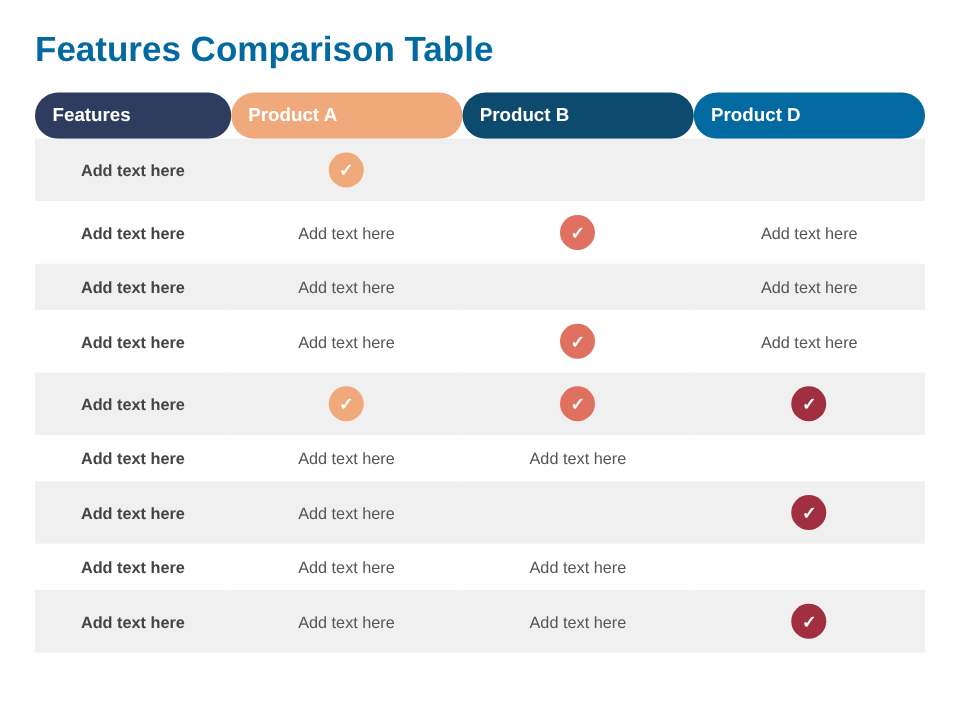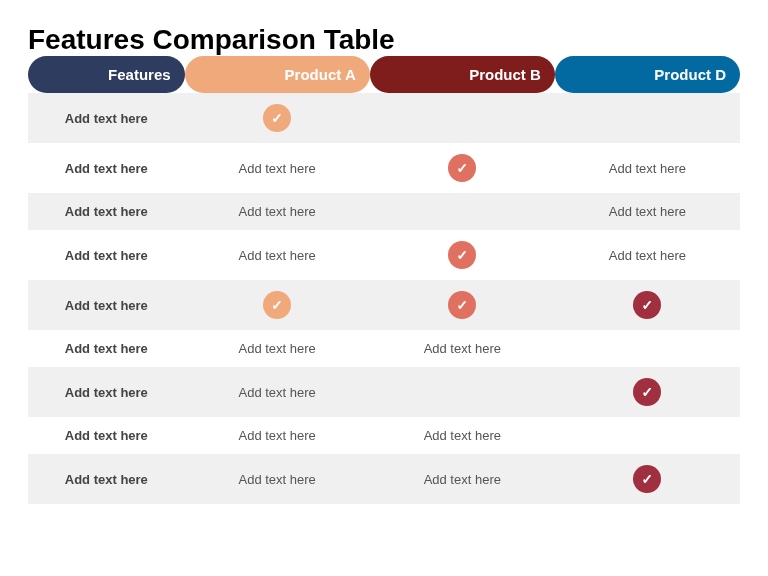--- a/index.html
+++ b/index.html
@@ -6,54 +6,54 @@
     body {
       font-family: 'Segoe UI', Arial, sans-serif;
       background: #ffffff;
       width: 768px;
       min-height: 576px;
       padding: 24px 28px 24px 28px;
     }
     h1 {
       font-size: 28px;
       font-weight: 700;
-      color: #000000;
-      margin-bottom: 0;
+      color: #0369a1;
+      margin-bottom: 18px;
     }
     table {
       width: 100%;
       border-collapse: collapse;
       table-layout: fixed;
     }
     col.c0 { width: 22%; }
     col.c1 { width: 26%; }
     col.c2 { width: 26%; }
     col.c3 { width: 26%; }
 
     
     thead tr th {
       padding: 10px 14px;
       font-size: 15px;
       font-weight: 700;
       color: #fff;
-      text-align: right;
+      text-align: left;
       border-radius: 24px;
     }
     th.col-features {
       background: #2e3d5f;
       border-radius: 24px;
       color: #fff;
     }
     th.col-a {
       background: #f0a97b;
       border-radius: 24px;
       color: #fff;
     }
     th.col-b {
-      background: #7f1d1d;
+      background: #0c4a6e;
       border-radius: 24px;
       color: #fff;
     }
     th.col-d {
       background: #0369a1;
       border-radius: 24px;
       color: #fff;
     }
     thead tr {
       background: transparent;

